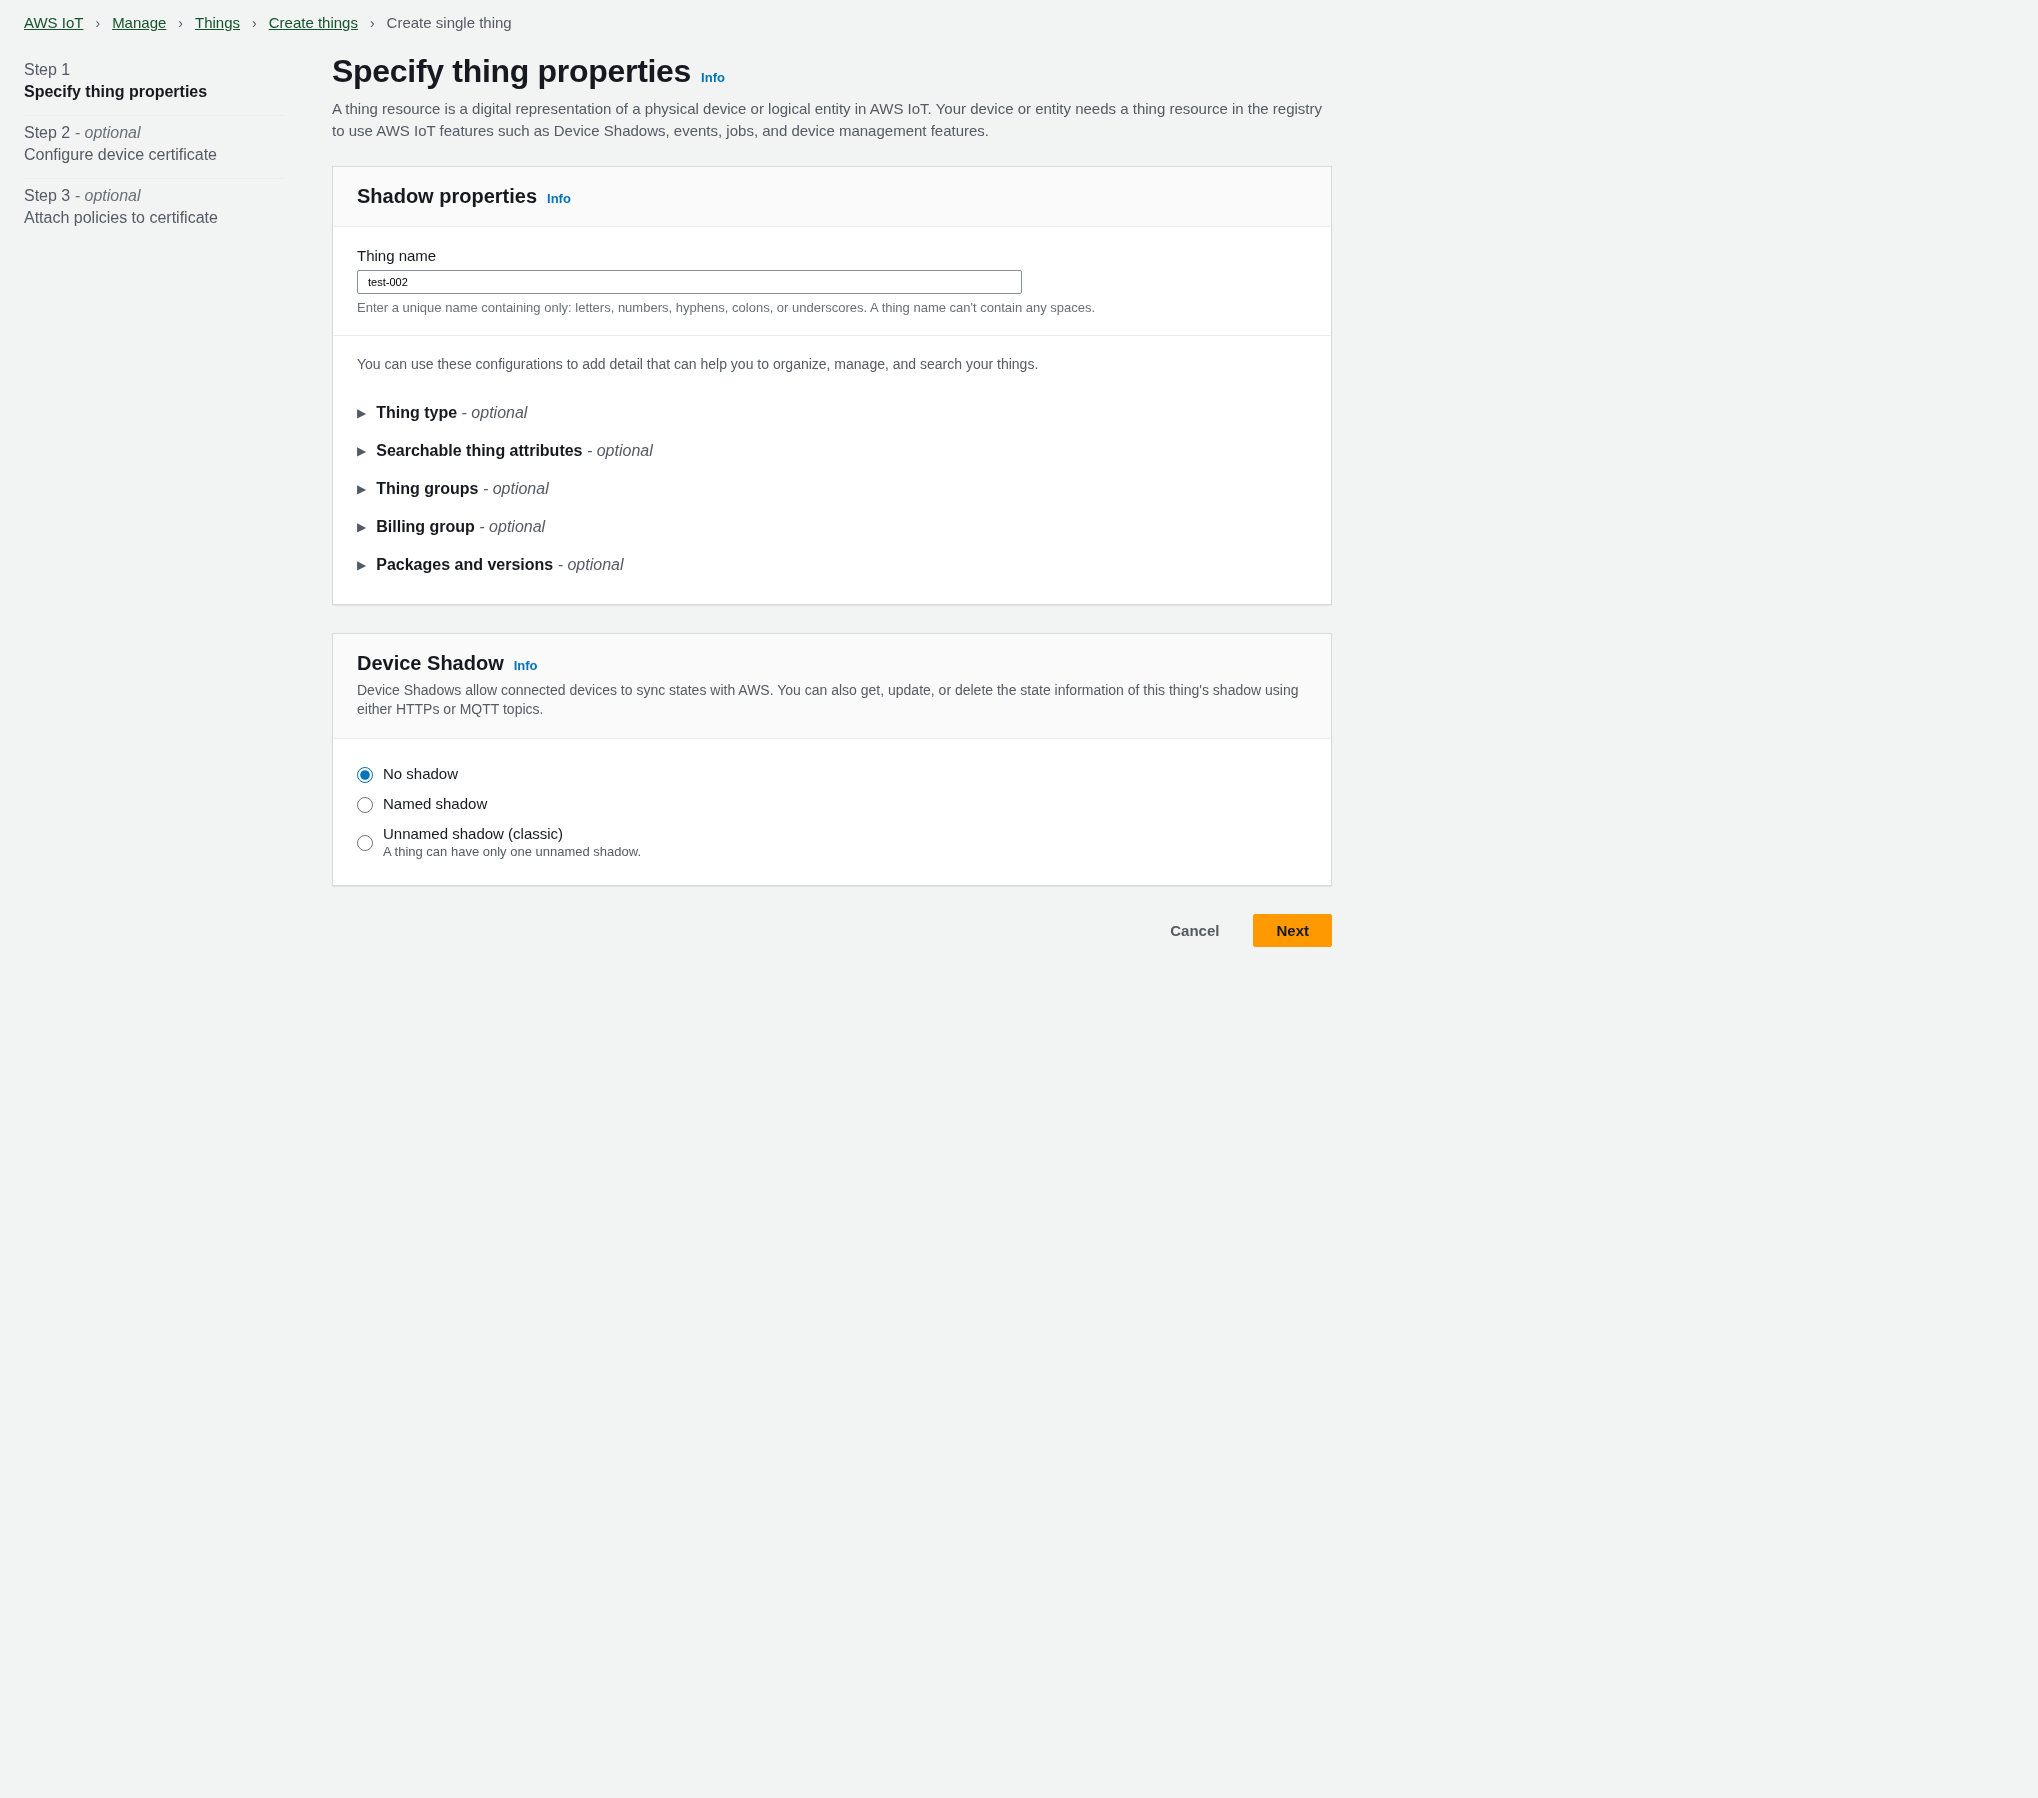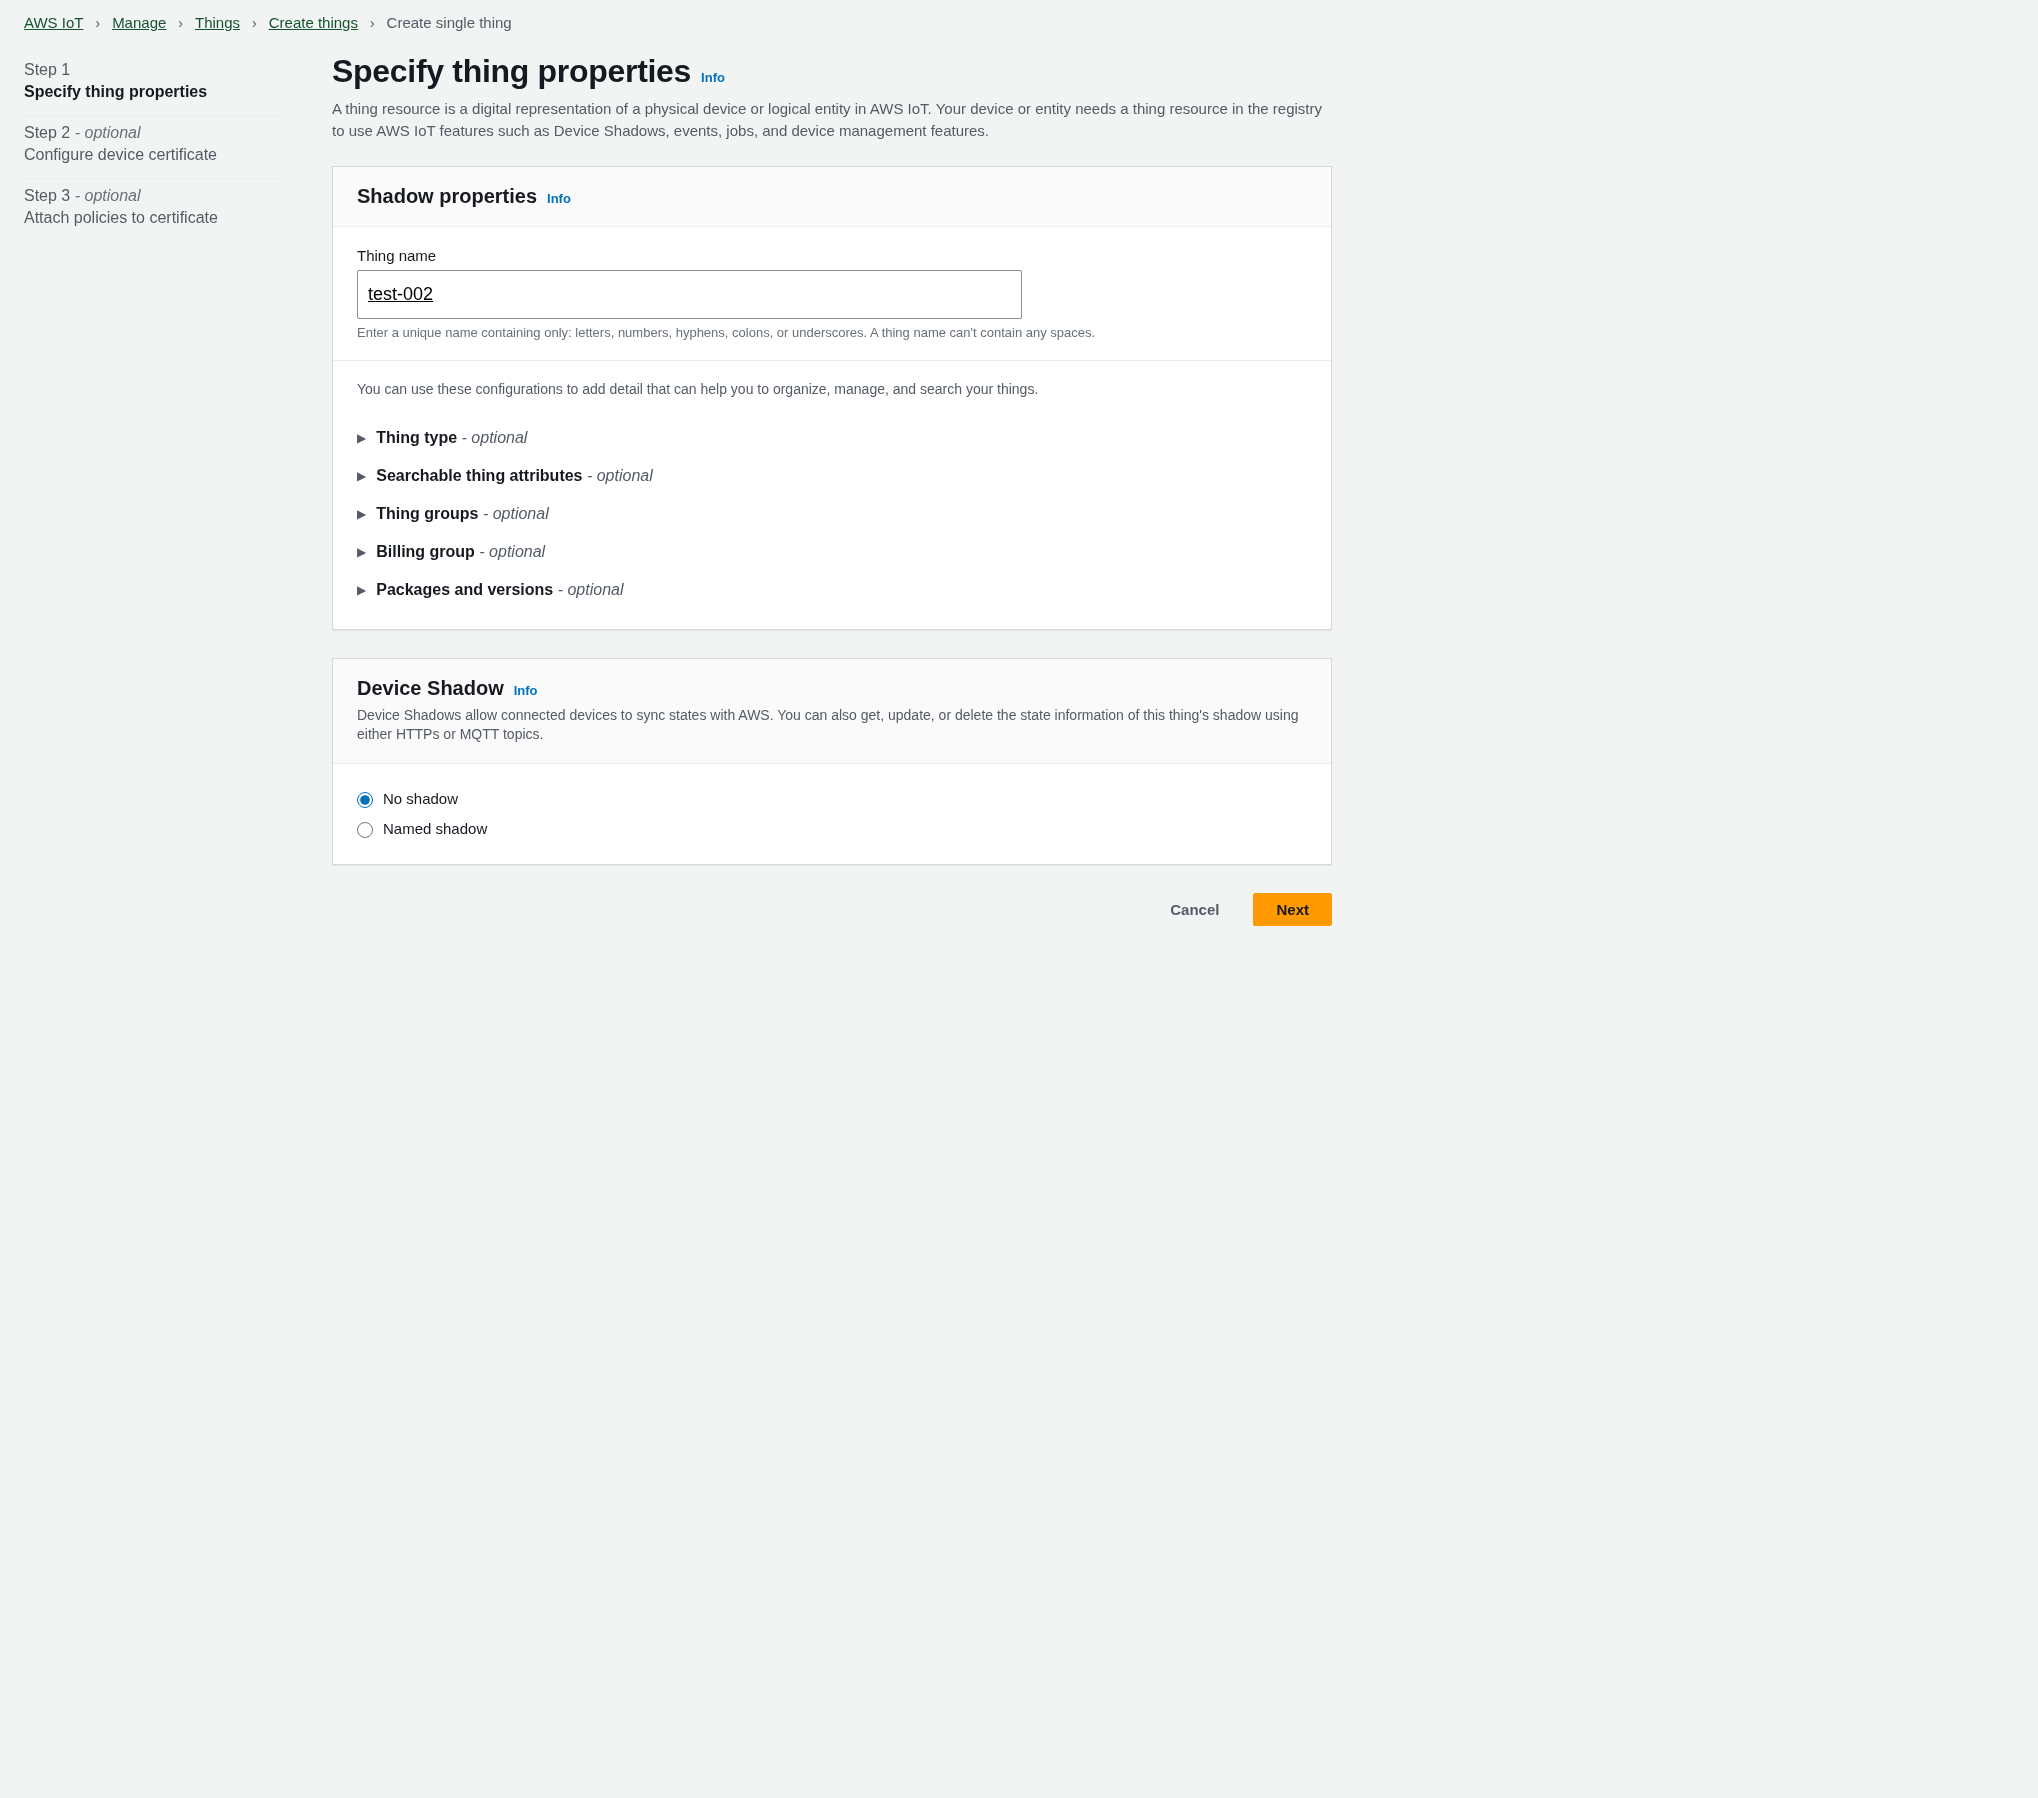--- a/index.html
+++ b/index.html
@@ -24,21 +24,21 @@
     .page-desc { color: #545b64; font-size: 15px; line-height: 1.45; margin-bottom: 24px; }
     .card { background: #fff; border: 1px solid #d5dbdb; box-shadow: 0 1px 1px rgba(0,0,0,0.05); margin-bottom: 28px; }
     .card-header { background: #fafafa; border-bottom: 1px solid #eaeded; padding: 18px 24px; }
     .card-title-row { display: flex; align-items: baseline; gap: 10px; }
     .card-title { font-size: 20px; font-weight: 700; }
     .card-subdesc { color: #545b64; font-size: 14px; margin-top: 6px; line-height: 1.4; }
     .card-body { padding: 20px 24px; }
     .card-section { padding: 20px 24px; border-bottom: 1px solid #eaeded; }
     .card-section:last-child { border-bottom: none; }
     .form-label { font-size: 15px; color: #16191f; margin-bottom: 6px; display: block; }
-    .text-input { width: 70%; padding: 13px 10px; font-size: 18px; border: 1px solid #879196; border-radius: 2px; background: #fff; text-decoration: underline; }
+    .text-input { width: 70%; padding: 5px 10px; font-size: 11px; border: 1px solid #879196; border-radius: 2px; background: #fff; }
     .help-text { color: #687078; font-size: 13px; margin-top: 6px; }
     .section-title { font-size: 21px; font-weight: 400; margin-bottom: 4px; }
     .section-desc { color: #545b64; font-size: 14px; margin-bottom: 22px; }
     .expander { display: flex; align-items: center; gap: 10px; padding: 10px 0; cursor: pointer; }
     .expander .tri { color: #545b64; font-size: 12px; }
     .expander .exp-label { font-weight: 700; font-size: 16px; }
     .expander .exp-opt { font-style: italic; color: #545b64; font-weight: 400; font-size: 16px; }
     .radio-row { display: flex; align-items: center; gap: 10px; padding: 6px 0; }
     .radio-row input[type=radio] { width: 16px; height: 16px; margin-top: 2px; accent-color: #0073bb; cursor: pointer; flex-shrink: 0; }
     .radio-label { font-size: 15px; }
@@ -139,20 +139,27 @@
             <div>
               <div class="radio-label">No shadow</div>
             </div>
           </div>
           <div class="radio-row">
             <input type="radio" name="shadow" style="">
             <div>
               <div class="radio-label">Named shadow</div>
             </div>
           </div>
+          <div class="radio-row">
+            <input type="radio" name="shadow" style="">
+            <div>
+              <div class="radio-label">Unnamed shadow (classic)</div>
+              <div class="radio-desc">A thing can have only one unnamed shadow.</div>
+            </div>
+          </div>
         </div>
       </div>
 
       <div class="footer">
         <button class="btn btn-cancel">Cancel</button>
         <button class="btn btn-primary">Next</button>
       </div>
     </main>
   </div>
 </div>

